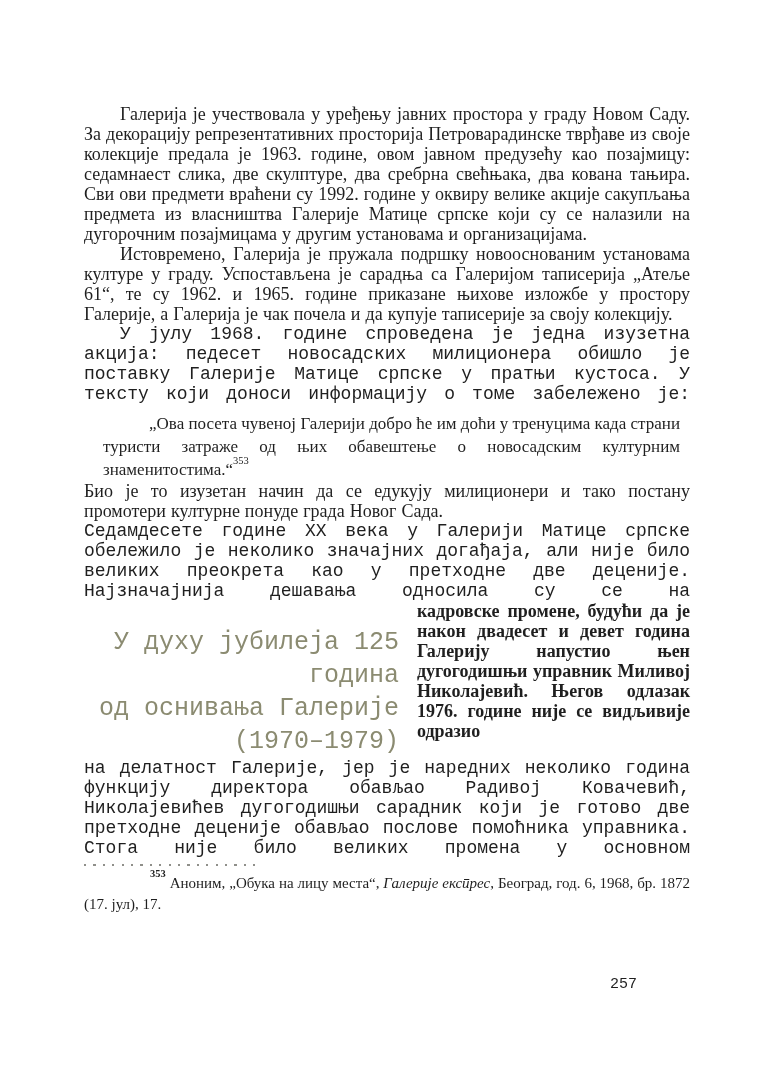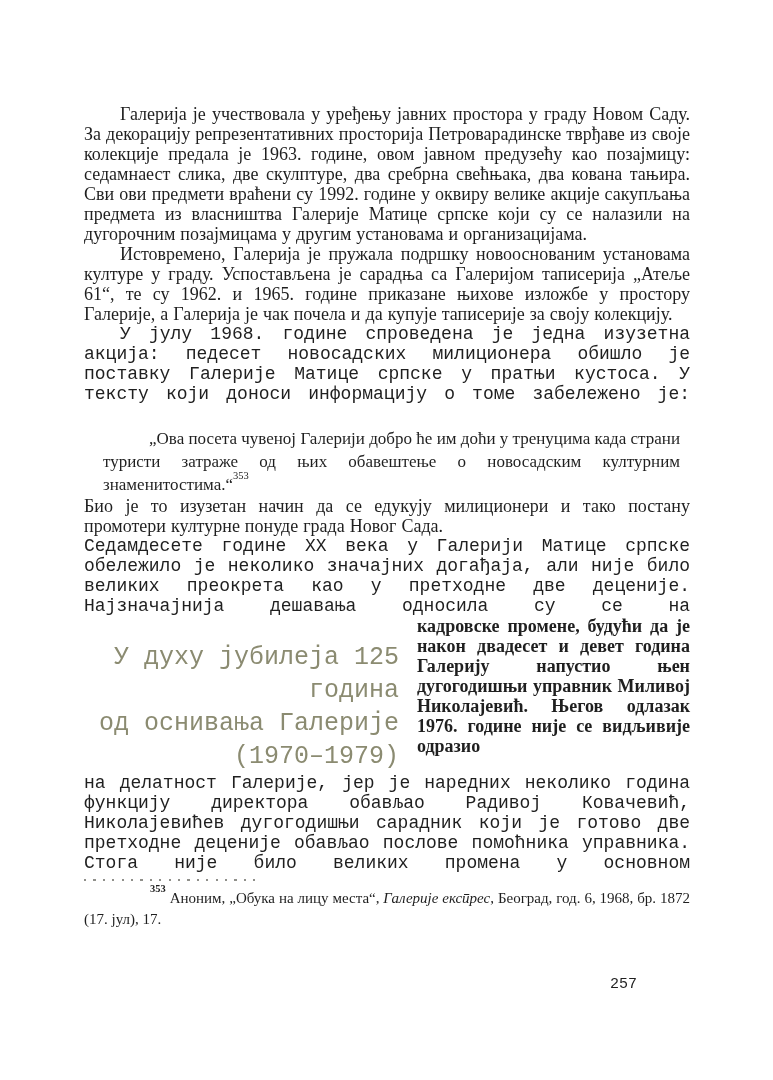--- a/index.html
+++ b/index.html
@@ -22,21 +22,21 @@
   p.body {
     margin: 0;
     font-size: 18px;
     line-height: 20px;
     text-align: justify;
     word-spacing: 0.5px;
   }
   .indent { text-indent: 36px; }
   .just-last { text-align-last: justify; font-family: Liberation Mono, monospace; }
   .quote {
-    margin: 23px 10px 0 19px;
+    margin: 8px 10px 0 19px;
     font-size: 17px;
     line-height: 23px;
     text-align: justify;
     text-indent: 46px;
   }
   .fnref {
     font-size: 10.5px;
     line-height: 0;
     position: relative;
     top: -0.45em;

